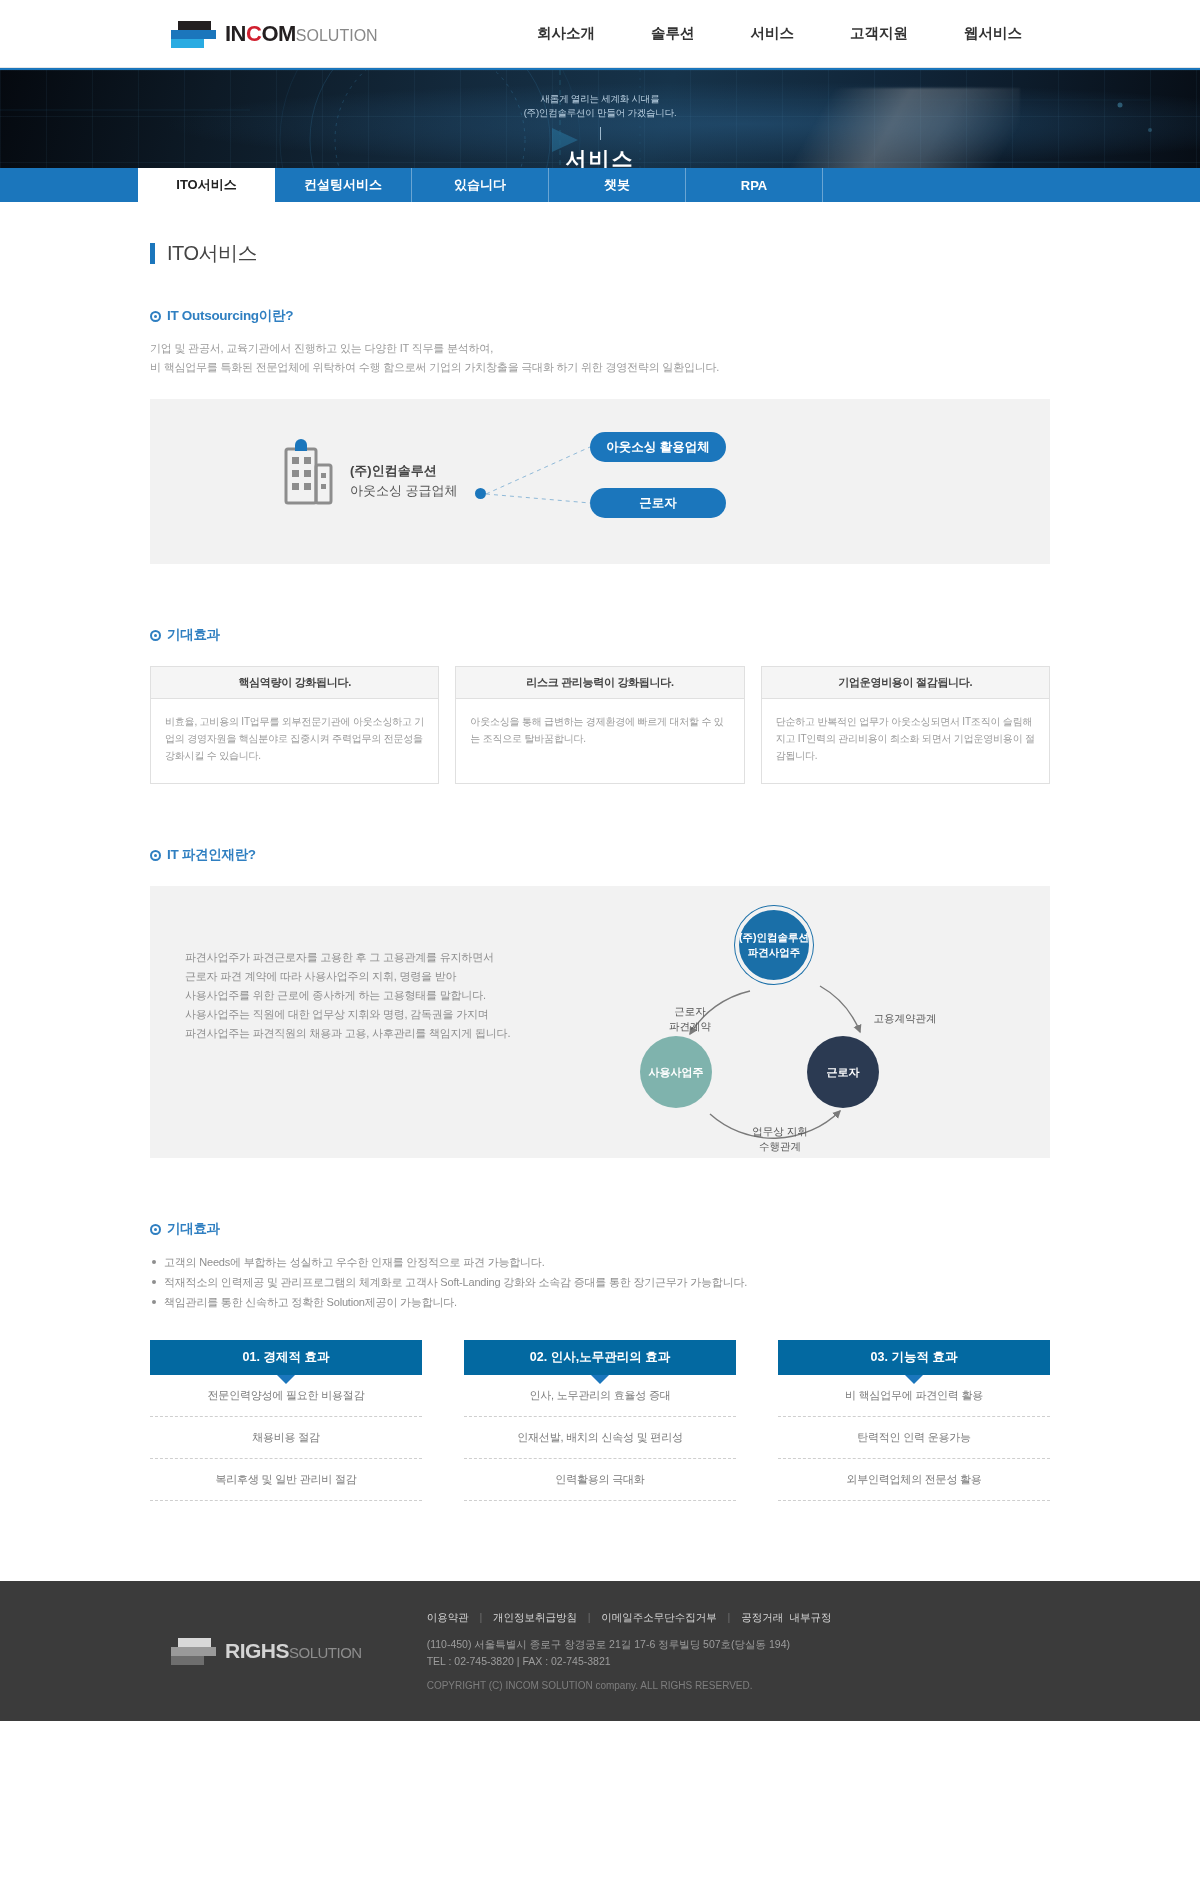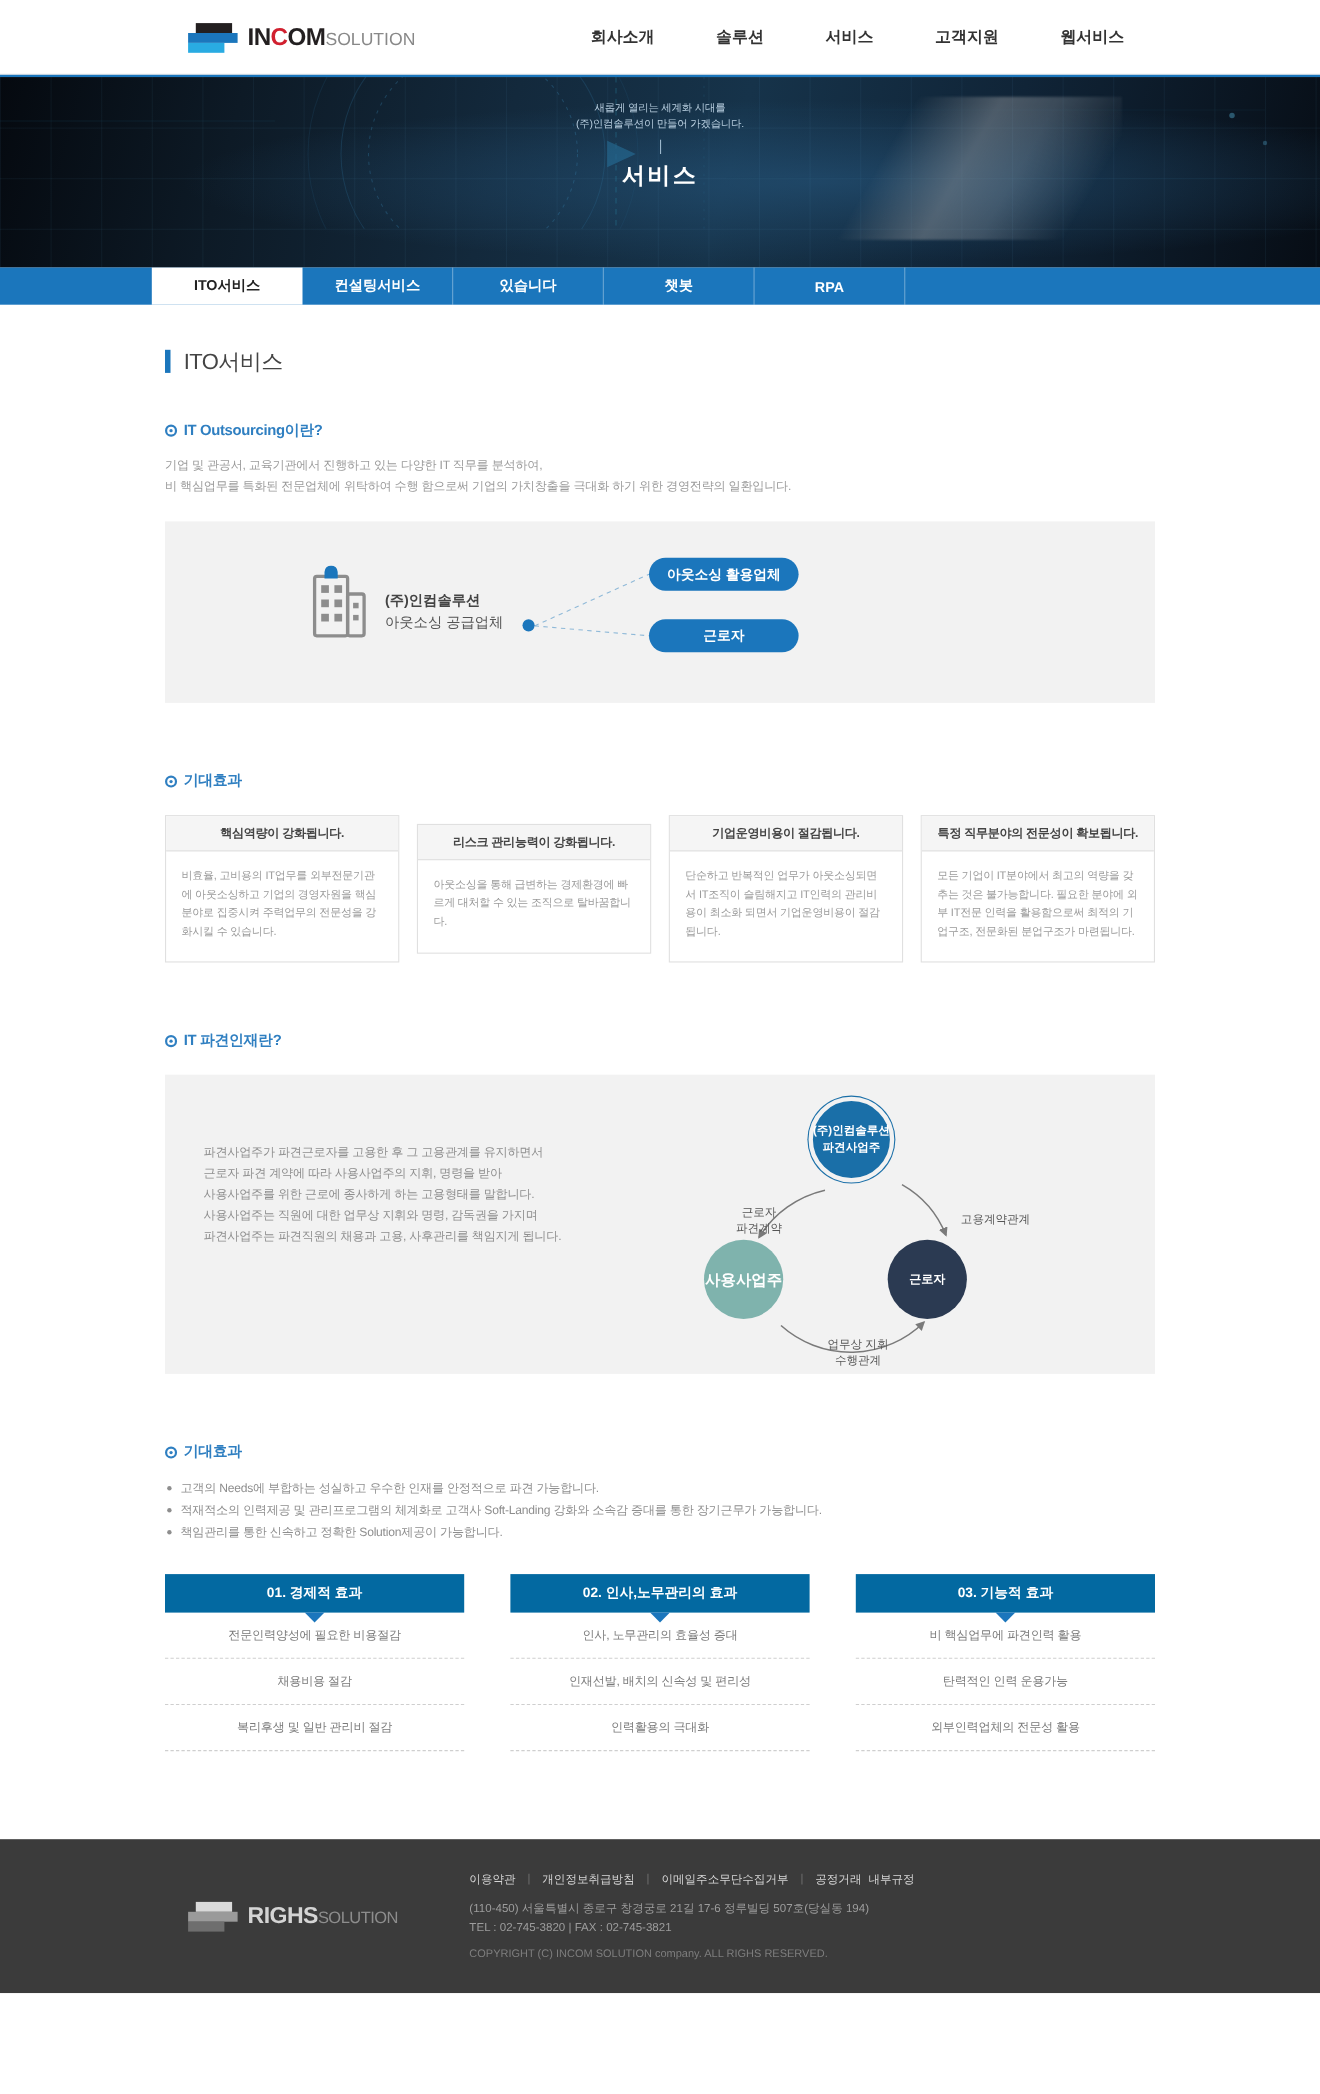--- a/index.html
+++ b/index.html
@@ -32,21 +32,21 @@
   .logo-text .sol { color: #888; font-size: 16px; font-weight: normal; letter-spacing: 0; }
 
   .gnb { display: flex; margin-left: auto; margin-right: 150px; }
   .gnb-item {
     font-size: 14.5px; font-weight: bold; color: #333;
     padding: 0 28px; cursor: pointer; white-space: nowrap;
   }
 
   
   .hero {
-    position: relative; height: 175px; overflow: hidden;
+    position: relative; height: 100px; overflow: hidden;
     background:
       radial-gradient(ellipse at 62% 55%, rgba(40,90,130,0.55) 0%, rgba(16,38,58,0.0) 55%),
       linear-gradient(105deg, #05090f 0%, #0d1a26 18%, #13293c 38%, #16334a 55%, #102437 75%, #070d15 100%);
     border-top: 2px solid #1b76bc;
   }
   .hero-grid {
     position: absolute; inset: 0;
     background-image:
       linear-gradient(rgba(90,160,200,0.07) 1px, transparent 1px),
       linear-gradient(90deg, rgba(90,160,200,0.07) 1px, transparent 1px);
@@ -146,21 +146,21 @@
     position: absolute; left: 35px; top: 62px;
     font-size: 11px; color: #8e8e8e; line-height: 19px; letter-spacing: -0.2px;
   }
   .circle {
     position: absolute; border-radius: 50%; display: flex;
     flex-direction: column; align-items: center; justify-content: center;
     color: #fff; text-align: center; line-height: 15px;
   }
   .c-top { width: 78px; height: 78px; background: #1a6fa8; left: 585px; top: 20px;
            font-size: 10.5px; font-weight: bold; border: 4px solid #f2f2f2; box-shadow: 0 0 0 1px #1a6fa8; }
-  .c-left { width: 72px; height: 72px; background: #7fb3ad; left: 490px; top: 150px; font-size: 14px; font-weight: bold; }
+  .c-left { width: 72px; height: 72px; background: #7fb3ad; left: 490px; top: 150px; font-size: 11px; font-weight: bold; }
   .c-right { width: 72px; height: 72px; background: #2b3a52; left: 657px; top: 150px; font-size: 11px; font-weight: bold; }
   .d2-lbl { position: absolute; font-size: 10.5px; color: #555; text-align: center; line-height: 15px; }
 
   
   .bullets { margin-top: 14px; }
   .bullets li {
     list-style: none; position: relative; padding-left: 14px;
     font-size: 11px; color: #8e8e8e; line-height: 20px; letter-spacing: -0.2px;
   }
   .bullets li::before {
@@ -314,24 +314,20 @@
         <div class="c-body">비효율, 고비용의 IT업무를 외부전문기관에 아웃소싱하고 기업의 경영자원을 핵심분야로 집중시켜 주력업무의 전문성을 강화시킬 수 있습니다.</div>
       </div>
       <div class="card4">
         <div class="c-head">리스크 관리능력이 강화됩니다.</div>
         <div class="c-body">아웃소싱을 통해 급변하는 경제환경에 빠르게 대처할 수 있는 조직으로 탈바꿈합니다.</div>
       </div>
       <div class="card4">
         <div class="c-head">기업운영비용이 절감됩니다.</div>
         <div class="c-body">단순하고 반복적인 업무가 아웃소싱되면서 IT조직이 슬림해지고 IT인력의 관리비용이 최소화 되면서 기업운영비용이 절감됩니다.</div>
       </div>
-      <div class="card4">
-        <div class="c-head">특정 직무분야의 전문성이 확보됩니다.</div>
-        <div class="c-body">모든 기업이 IT분야에서 최고의 역량을 갖추는 것은 불가능합니다. 필요한 분야에 외부 IT전문 인력을 활용함으로써 최적의 기업구조, 전문화된 분업구조가 마련됩니다.</div>
-      </div>
     </div>
 
     <div class="sec-head" style="margin-top:62px;">
       <span class="dot"></span>
       <span>IT 파견인재란?</span>
     </div>
 
     <div class="diagram2">
       <div class="d2-text">
         <div>파견사업주가 파견근로자를 고용한 후 그 고용관계를 유지하면서</div>

